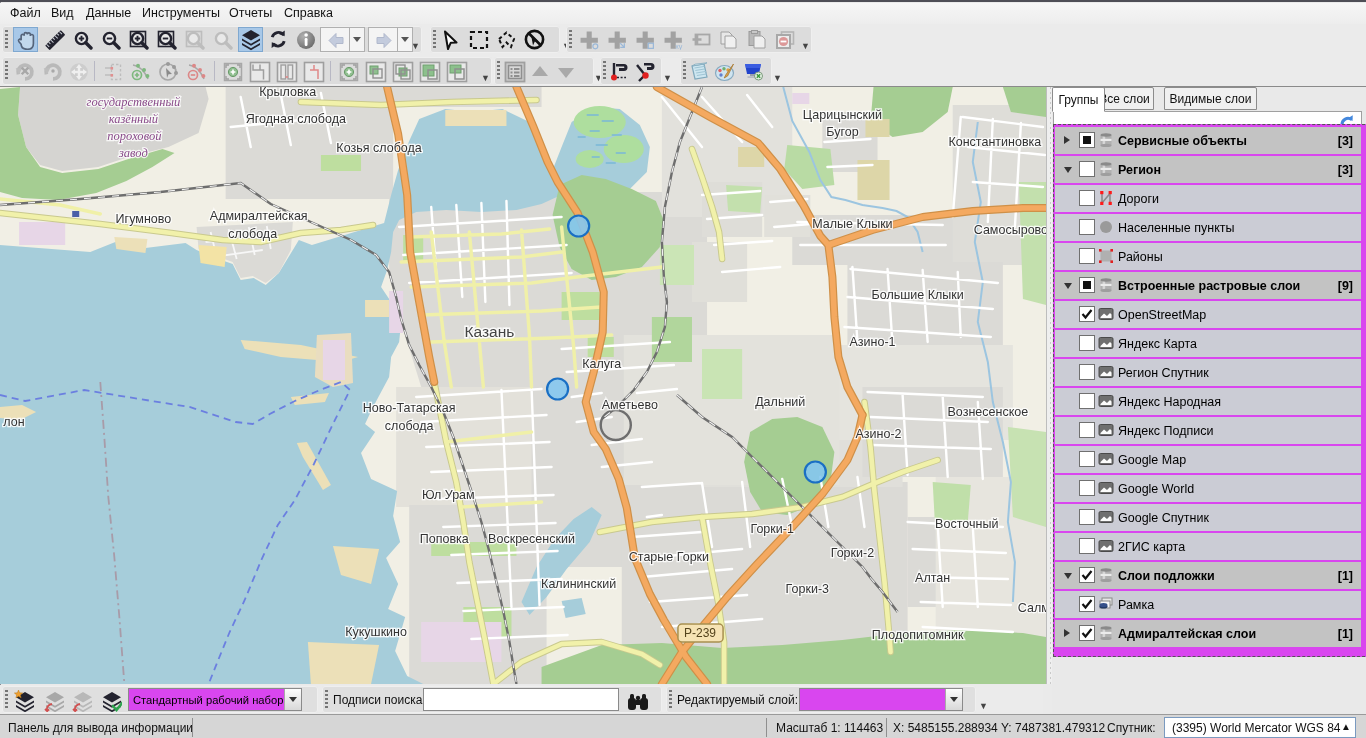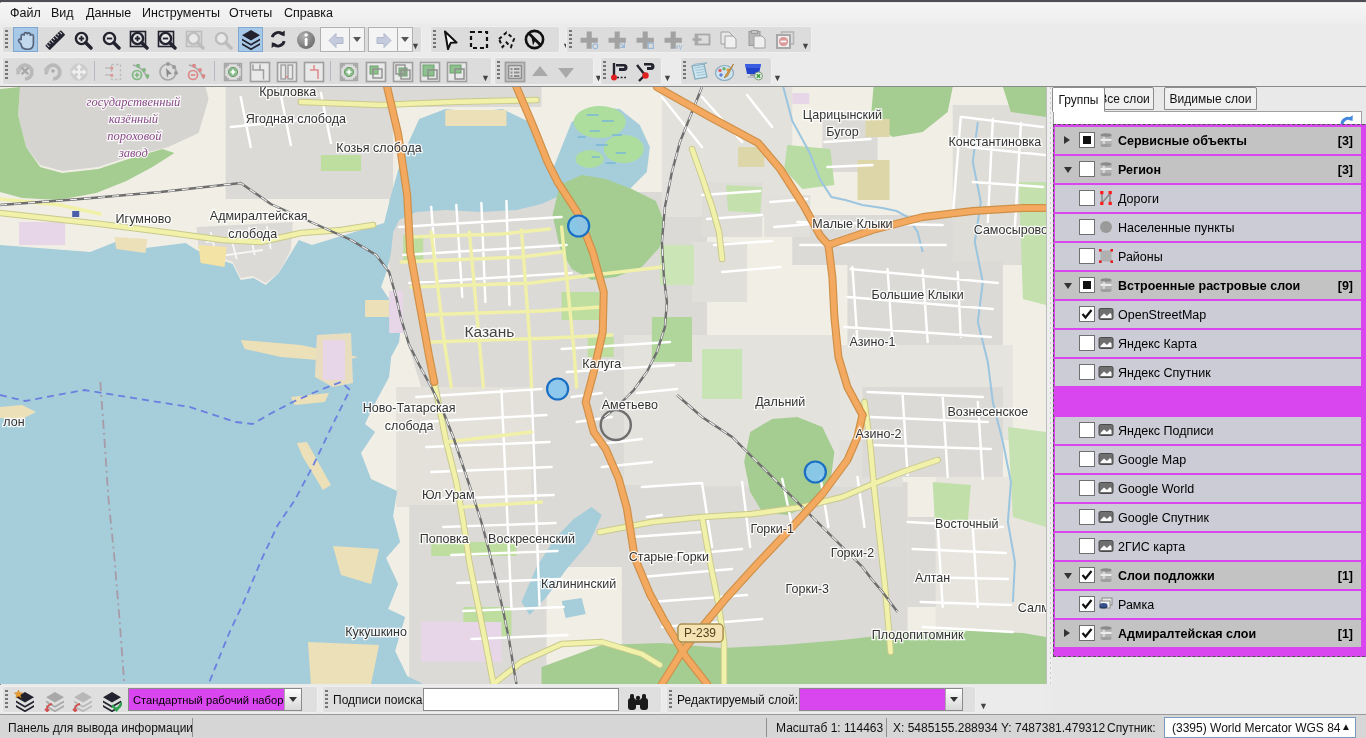--- a/index.html
+++ b/index.html
@@ -832,21 +832,29 @@
               <path d="M2.5,11 L6,7.5 L9,10 L12,7 L13.5,8.5 L13.5,12 L2.5,12 Z" fill="#fcfcfc"></path>
             </svg></div>
           <div class="lbl">Яндекс Карта</div>
         </div>
         <div class="trow chd" style="top:234px">
           <div class="cb"></div>
           <div class="ticn"><svg width="16" height="16" viewBox="0 0 16 16">
               <rect x="1" y="2.5" width="14" height="11" rx="1.5" fill="#6f6f6f" stroke="#4a4a4a"></rect>
               <path d="M2.5,11 L6,7.5 L9,10 L12,7 L13.5,8.5 L13.5,12 L2.5,12 Z" fill="#fcfcfc"></path>
             </svg></div>
-          <div class="lbl">Яндекс Спутник</div>
+          <div class="lbl">Регион Спутник</div>
+        </div>
+        <div class="trow chd" style="top:263px">
+          <div class="cb"></div>
+          <div class="ticn"><svg width="16" height="16" viewBox="0 0 16 16">
+              <rect x="1" y="2.5" width="14" height="11" rx="1.5" fill="#6f6f6f" stroke="#4a4a4a"></rect>
+              <path d="M2.5,11 L6,7.5 L9,10 L12,7 L13.5,8.5 L13.5,12 L2.5,12 Z" fill="#fcfcfc"></path>
+            </svg></div>
+          <div class="lbl">Яндекс Народная</div>
         </div>
         <div class="trow chd" style="top:292px">
           <div class="cb"></div>
           <div class="ticn"><svg width="16" height="16" viewBox="0 0 16 16">
               <rect x="1" y="2.5" width="14" height="11" rx="1.5" fill="#6f6f6f" stroke="#4a4a4a"></rect>
               <path d="M2.5,11 L6,7.5 L9,10 L12,7 L13.5,8.5 L13.5,12 L2.5,12 Z" fill="#fcfcfc"></path>
             </svg></div>
           <div class="lbl">Яндекс Подписи</div>
         </div>
         <div class="trow chd" style="top:321px">

